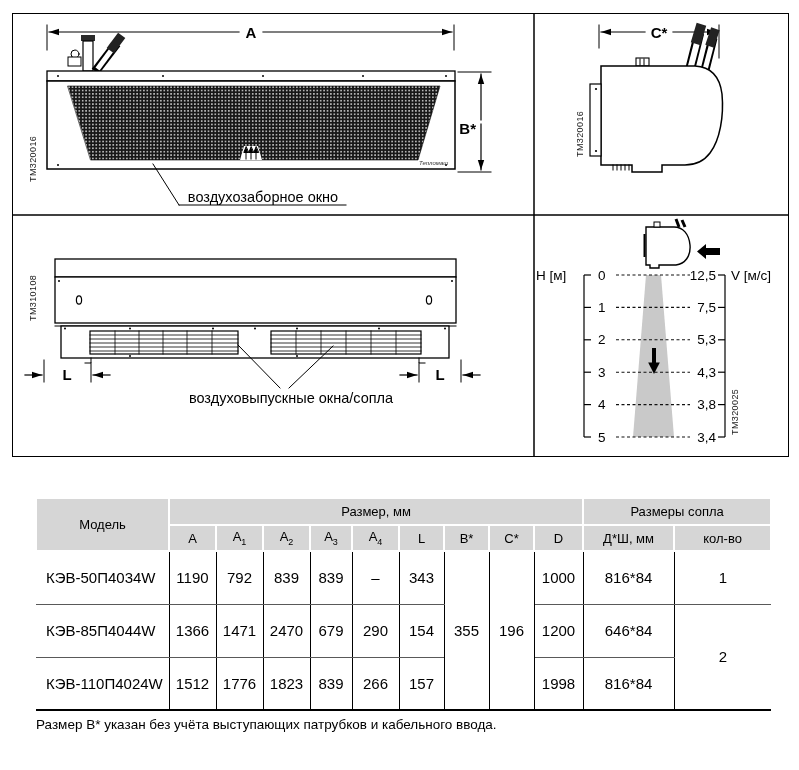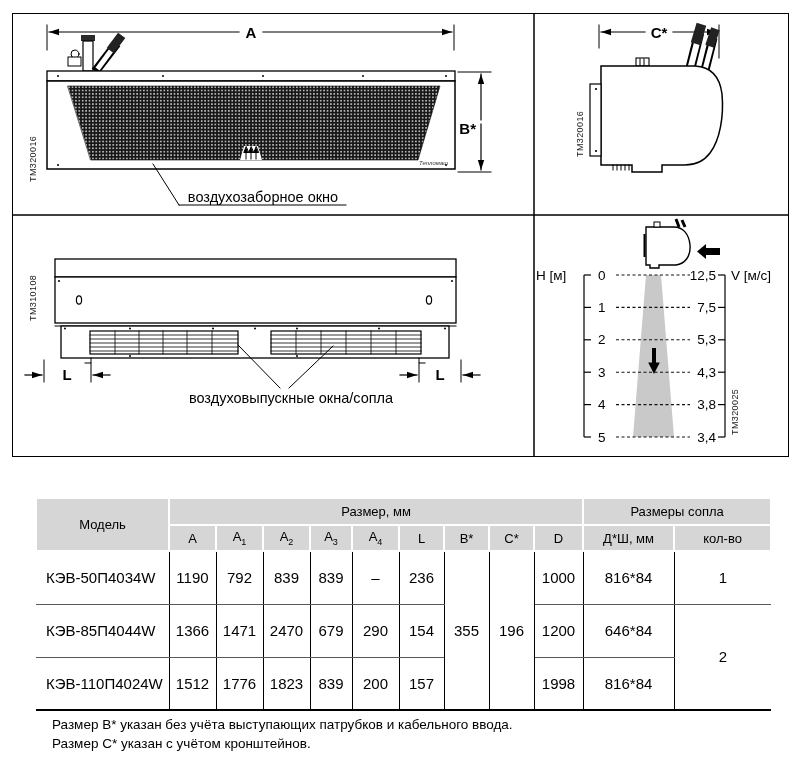--- a/index.html
+++ b/index.html
@@ -14,21 +14,21 @@
   .brand{font-size:6px;fill:#333;font-style:italic;}
   .dash{stroke:#111;stroke-width:1.1;stroke-dasharray:3,2.5;}
   .spec{position:absolute;left:35px;top:497px;}
   table{border-collapse:collapse;table-layout:fixed;width:735px;border:none;border-bottom:2.5px solid #000;}
   th{background:#d6d6d6;border:2px solid #fff;font-weight:normal;font-size:13px;padding:0;}
   td{border-left:1px solid #000;border-right:1px solid #000;border-top:1px solid #595959;border-bottom:1px solid #595959;text-align:center;font-size:15px;padding:0;}
   td.first{border-left:none;text-align:left;padding-left:10px;}
   td.last{border-right:none;}
   tr.hr1{height:27px;}tr.hr2{height:26px;}tr.br{height:53px;}
   sub{font-size:9px;}
-  .notes{position:absolute;left:52px;top:715px;font-size:13.5px;line-height:19px;}
+  .notes{position:absolute;left:36px;top:715px;font-size:13.5px;line-height:19px;}
 </style>
 </head>
 <body>
 
 <div class="panel">
 <svg width="775" height="442" viewBox="0 0 775 442">
   <defs>
     <marker id="ah" markerWidth="12" markerHeight="9" refX="10" refY="4" orient="auto" markerUnits="userSpaceOnUse">
       <path d="M0,0.8 L10,4 L0,7.2 Z"></path>
     </marker>
@@ -294,21 +294,21 @@
     <th>Д*Ш, мм</th>
     <th>кол-во</th>
   </tr>
   <tr class="br">
     <td class="first">КЭВ-50П4034W</td>
     <td>1190</td>
     <td>792</td>
     <td>839</td>
     <td>839</td>
     <td>–</td>
-    <td>236</td>
+    <td>343</td>
     <td rowspan="3">355</td>
     <td rowspan="3">196</td>
     <td>1000</td>
     <td>816*84</td>
     <td class="last">1</td>
   </tr>
   <tr class="br">
     <td class="first">КЭВ-85П4044W</td>
     <td>1366</td>
     <td>1471</td>
@@ -319,25 +319,24 @@
     <td>1200</td>
     <td>646*84</td>
     <td class="last" rowspan="2">2</td>
   </tr>
   <tr class="br">
     <td class="first">КЭВ-110П4024W</td>
     <td>1512</td>
     <td>1776</td>
     <td>1823</td>
     <td>839</td>
-    <td>200</td>
+    <td>266</td>
     <td>157</td>
     <td>1998</td>
     <td>816*84</td>
   </tr>
 </tbody>
     </table>
 </div>
 
 <div class="notes">
   <div>Размер B* указан без учёта выступающих патрубков и кабельного ввода.</div>
-  <div>Размер C* указан с учётом кронштейнов.</div>
 </div>
 
 </body></html>

